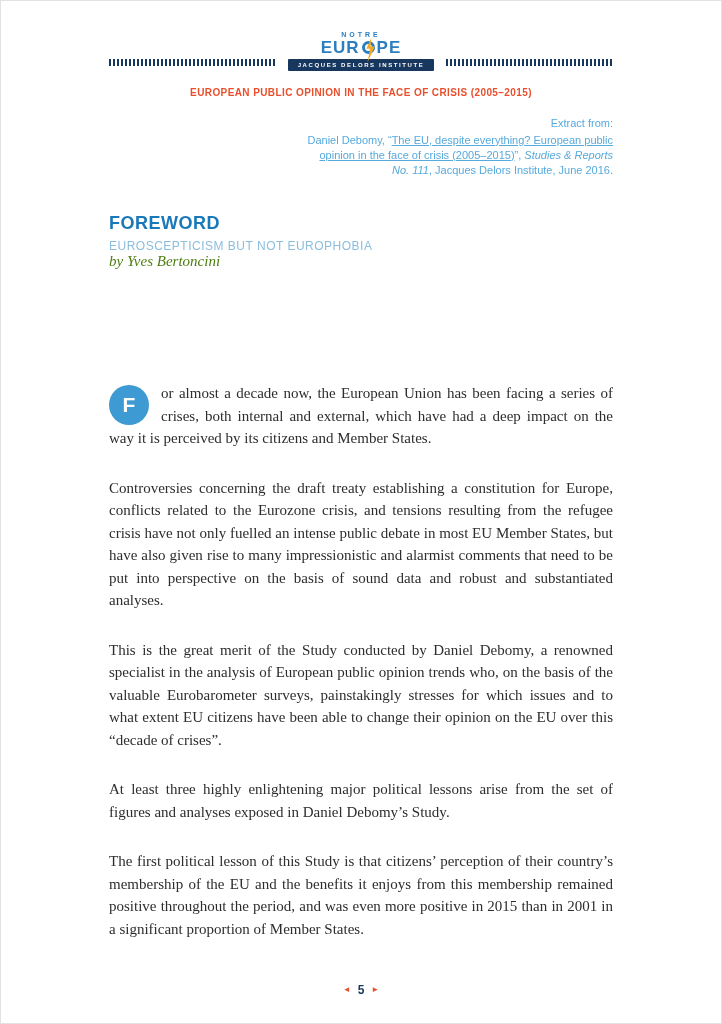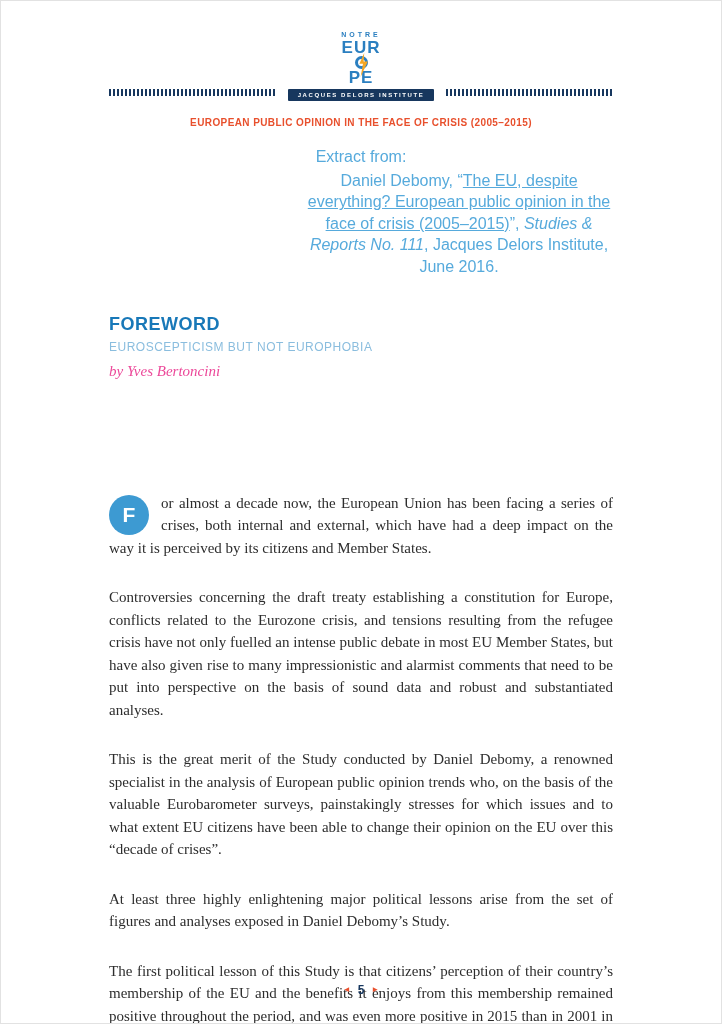--- a/index.html
+++ b/index.html
@@ -18,21 +18,21 @@
     background:repeating-linear-gradient(90deg,#17375e 0 2px, transparent 2px 4px);
   }
   .logo { display:flex; flex-direction:column; align-items:center; }
   .logo-notre {
     font-family:"Liberation Sans", sans-serif; font-weight:bold;
     font-size:7px; letter-spacing:3px; color:#2b7fc0;
   }
   .logo-europe {
     font-family:"Liberation Sans", sans-serif; font-weight:bold;
     font-size:17px; letter-spacing:1px; color:#2b7fc0;
-    display:flex; align-items:center; line-height:1; margin-top:1px;flex-direction:column;
+    display:flex; align-items:center; line-height:1; margin-top:1px;
   }
   .o-bolt {
     position:relative; width:13px; height:13px; margin:0 2px;
     border:3px solid #2b7fc0; border-radius:50%; display:inline-block;
   }
   .o-bolt svg { position:absolute; left:-2px; top:-6px; }
   .logo-banner {
     background:#17375e; color:#ffffff; margin-top:3px;
     font-family:"Liberation Sans", sans-serif; font-weight:bold;
     font-size:6px; letter-spacing:1.6px; padding:3px 10px; border-radius:1px;
@@ -40,40 +40,40 @@
   }
 
   .doc-title {
     text-align:center; color:#e8502d; margin-top:16px;
     font-family:"Liberation Sans", sans-serif; font-weight:bold;
     font-size:10px; letter-spacing:0.4px;
   }
 
   
   .citation {
-    margin-top:18px; text-align:center;
+    margin-top:18px; text-align:right;
     font-family:"Liberation Sans", sans-serif;
-    font-size:16px; line-height:1.35; color:#56aadc;
+    font-size:11px; line-height:1.35; color:#56aadc;
   }
   .cit-body { max-width:308px; margin-left:auto; margin-top:2px; }
   .cit-link { color:#56aadc; text-decoration:underline; cursor:pointer; }
   .cit-report { font-style:italic; }
 
   
   .fw-heading {
     margin-top:36px; color:#1878b8;
     font-family:"Liberation Sans", sans-serif; font-weight:bold;
     font-size:18px; letter-spacing:0.5px;
   }
   .fw-subheading {
     margin-top:5px; color:#8abdde;
     font-family:"Liberation Sans", sans-serif; font-weight:normal;
     font-size:12px; letter-spacing:0.5px;
   }
-  .byline { margin-top:9px; font-style:italic; font-size:15px; color:#ec4899; }
+  .byline { font-style:italic; font-size:15px; color:#4d7c0f; }
 
   
   .body-text p {
     font-size:15px; line-height:1.5; text-align:justify;
     color:#2d2d2d; margin-top:27px;
   }
   .body-text p.first-para { margin-top:112px; }
   .dropcap {
     float:left; width:40px; height:40px; border-radius:50%;
     background:#3d9ad2; color:#ffffff;

